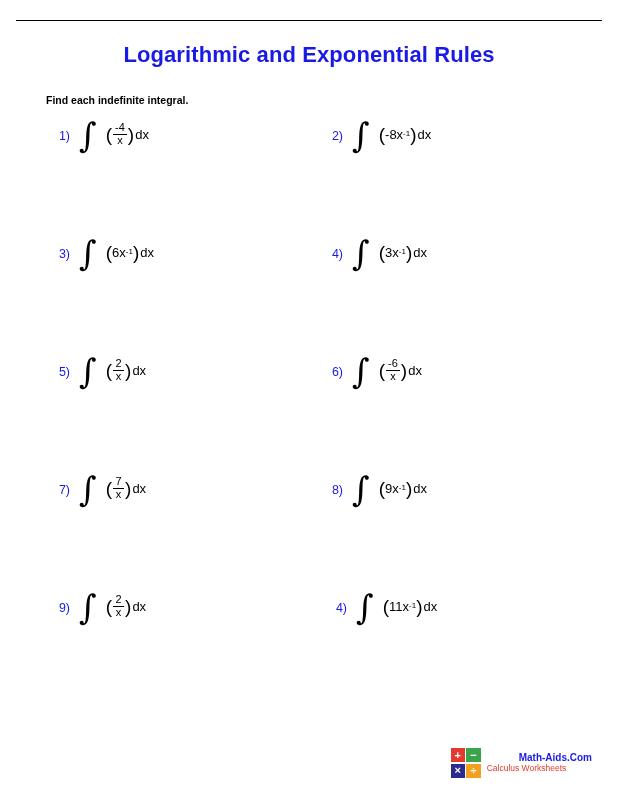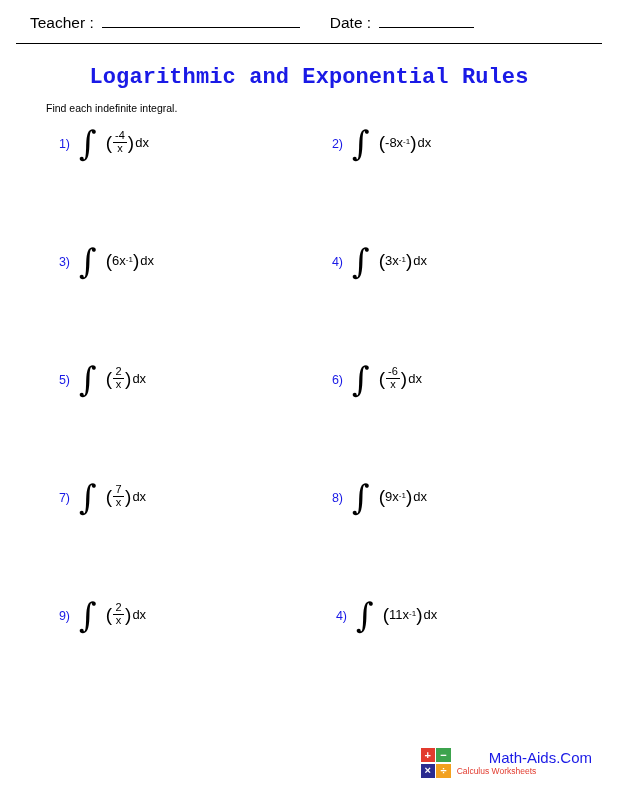--- a/index.html
+++ b/index.html
@@ -47,27 +47,26 @@
   }
 
   
   .title {
     text-align: center;
     color: #1a1ae6;
     font-weight: bold;
     font-size: 22px;
     margin-top: 21px;
     letter-spacing: 0.1px;
-    font-family: Liberation Mono, monospace;
   }
 
   .instructions {
     font-size: 10.5px;
-    font-weight: normal;
-    margin: 12px 0 0 46px;
+    font-weight: bold;
+    margin: 26px 0 0 46px;
   }
 
   
   .problems {
     margin-top: 10px;
     padding: 0 28px 0 44px;
   }
   .prow {
     display: flex;
     height: 118px;
@@ -170,41 +169,34 @@
     font-weight: bold;
     line-height: 1;
   }
   .c-plus  { background: #e23b2e; }
   .c-minus { background: #3ca34d; }
   .c-times { background: #2b2b8f; }
   .c-div   { background: #f2a01e; }
   .logo-text { line-height: 1.15; }
   .logo-main {
     color: #1a1ae6;
-    font-size: 15px;
-    font-weight: normal;
+    font-size: 10px;
+    font-weight: bold;
     margin-left: 32px;
   }
   .logo-sub {
     color: #e23b2e;
     font-size: 8.5px;
     text-align: left;
   }
 </style>
 </head>
 <body>
 
 <div class="header">
-  <div class="header-row">
-    <span class="hdr-label">Teacher :</span>
-    <span class="hdr-line line-teacher"></span>
-    <span class="spacer-mid"></span>
-    <span class="hdr-label">Date :</span>
-    <span class="hdr-line line-date"></span>
-  </div>
 </div>
 
 <div class="rule"></div>
 
 <div class="title">Logarithmic and Exponential Rules</div>
 
 <div class="instructions">Find each indefinite integral.</div>
 
 <div class="problems">
     <div class="prow">

